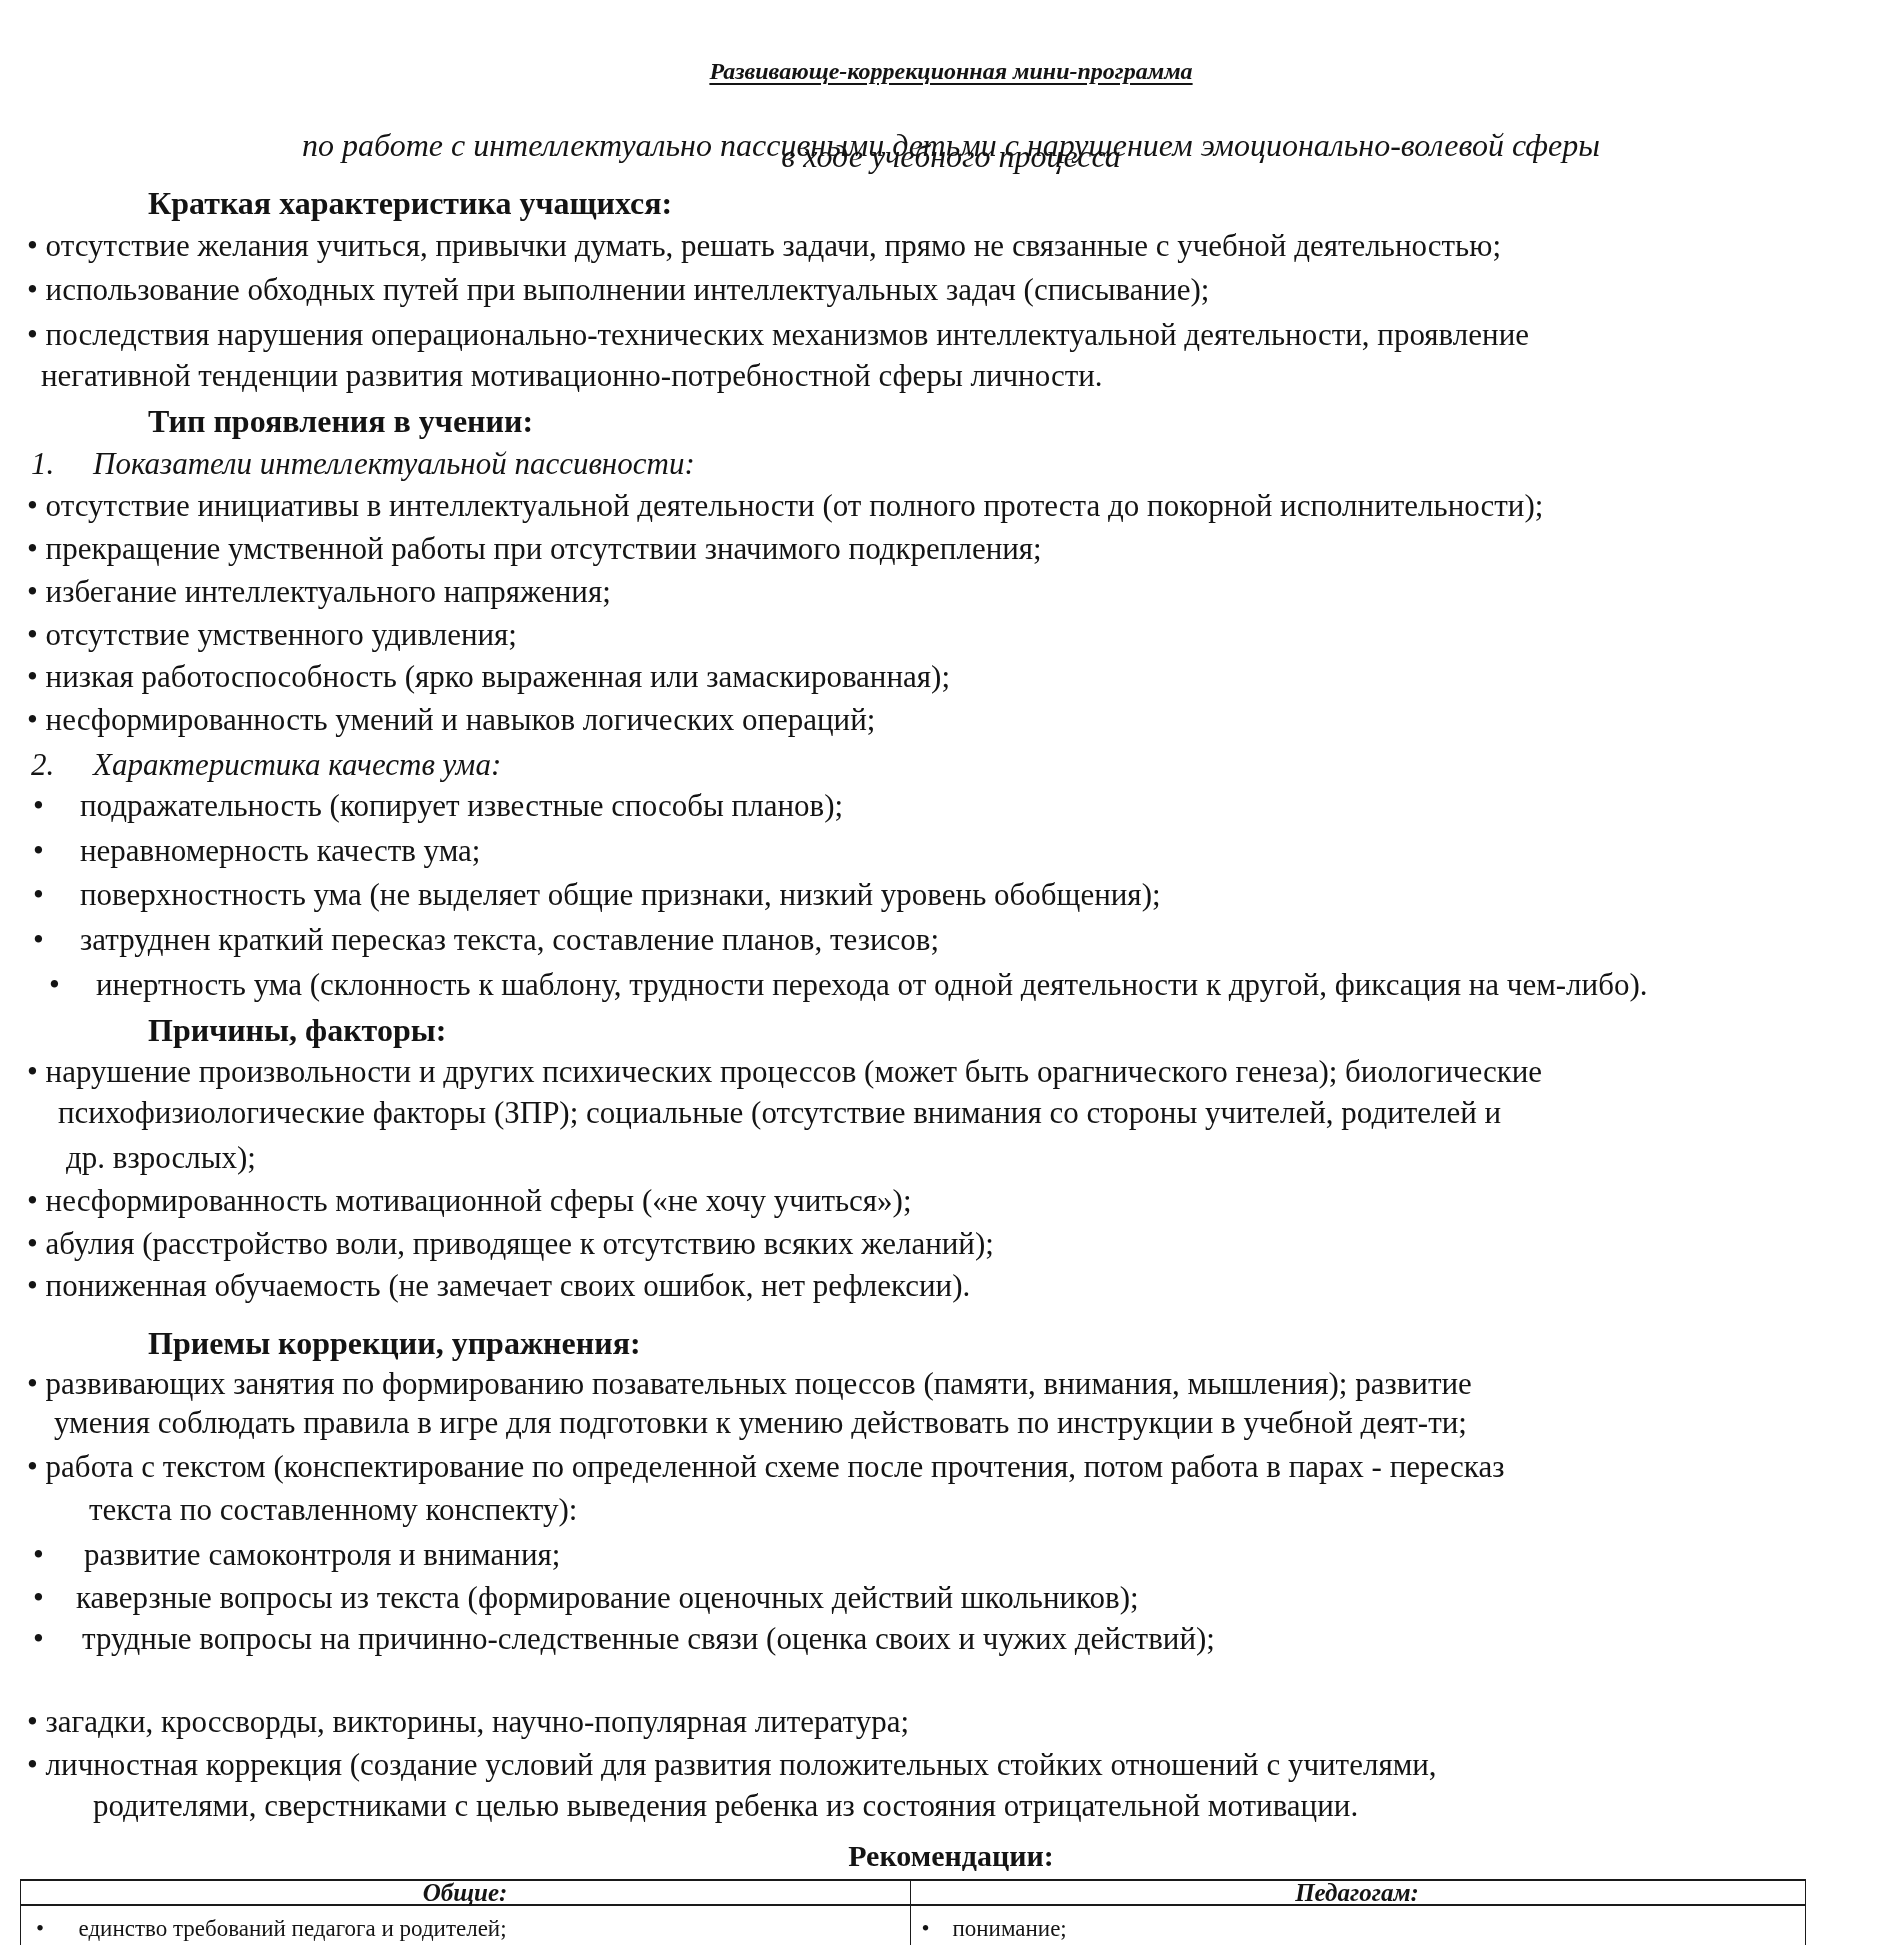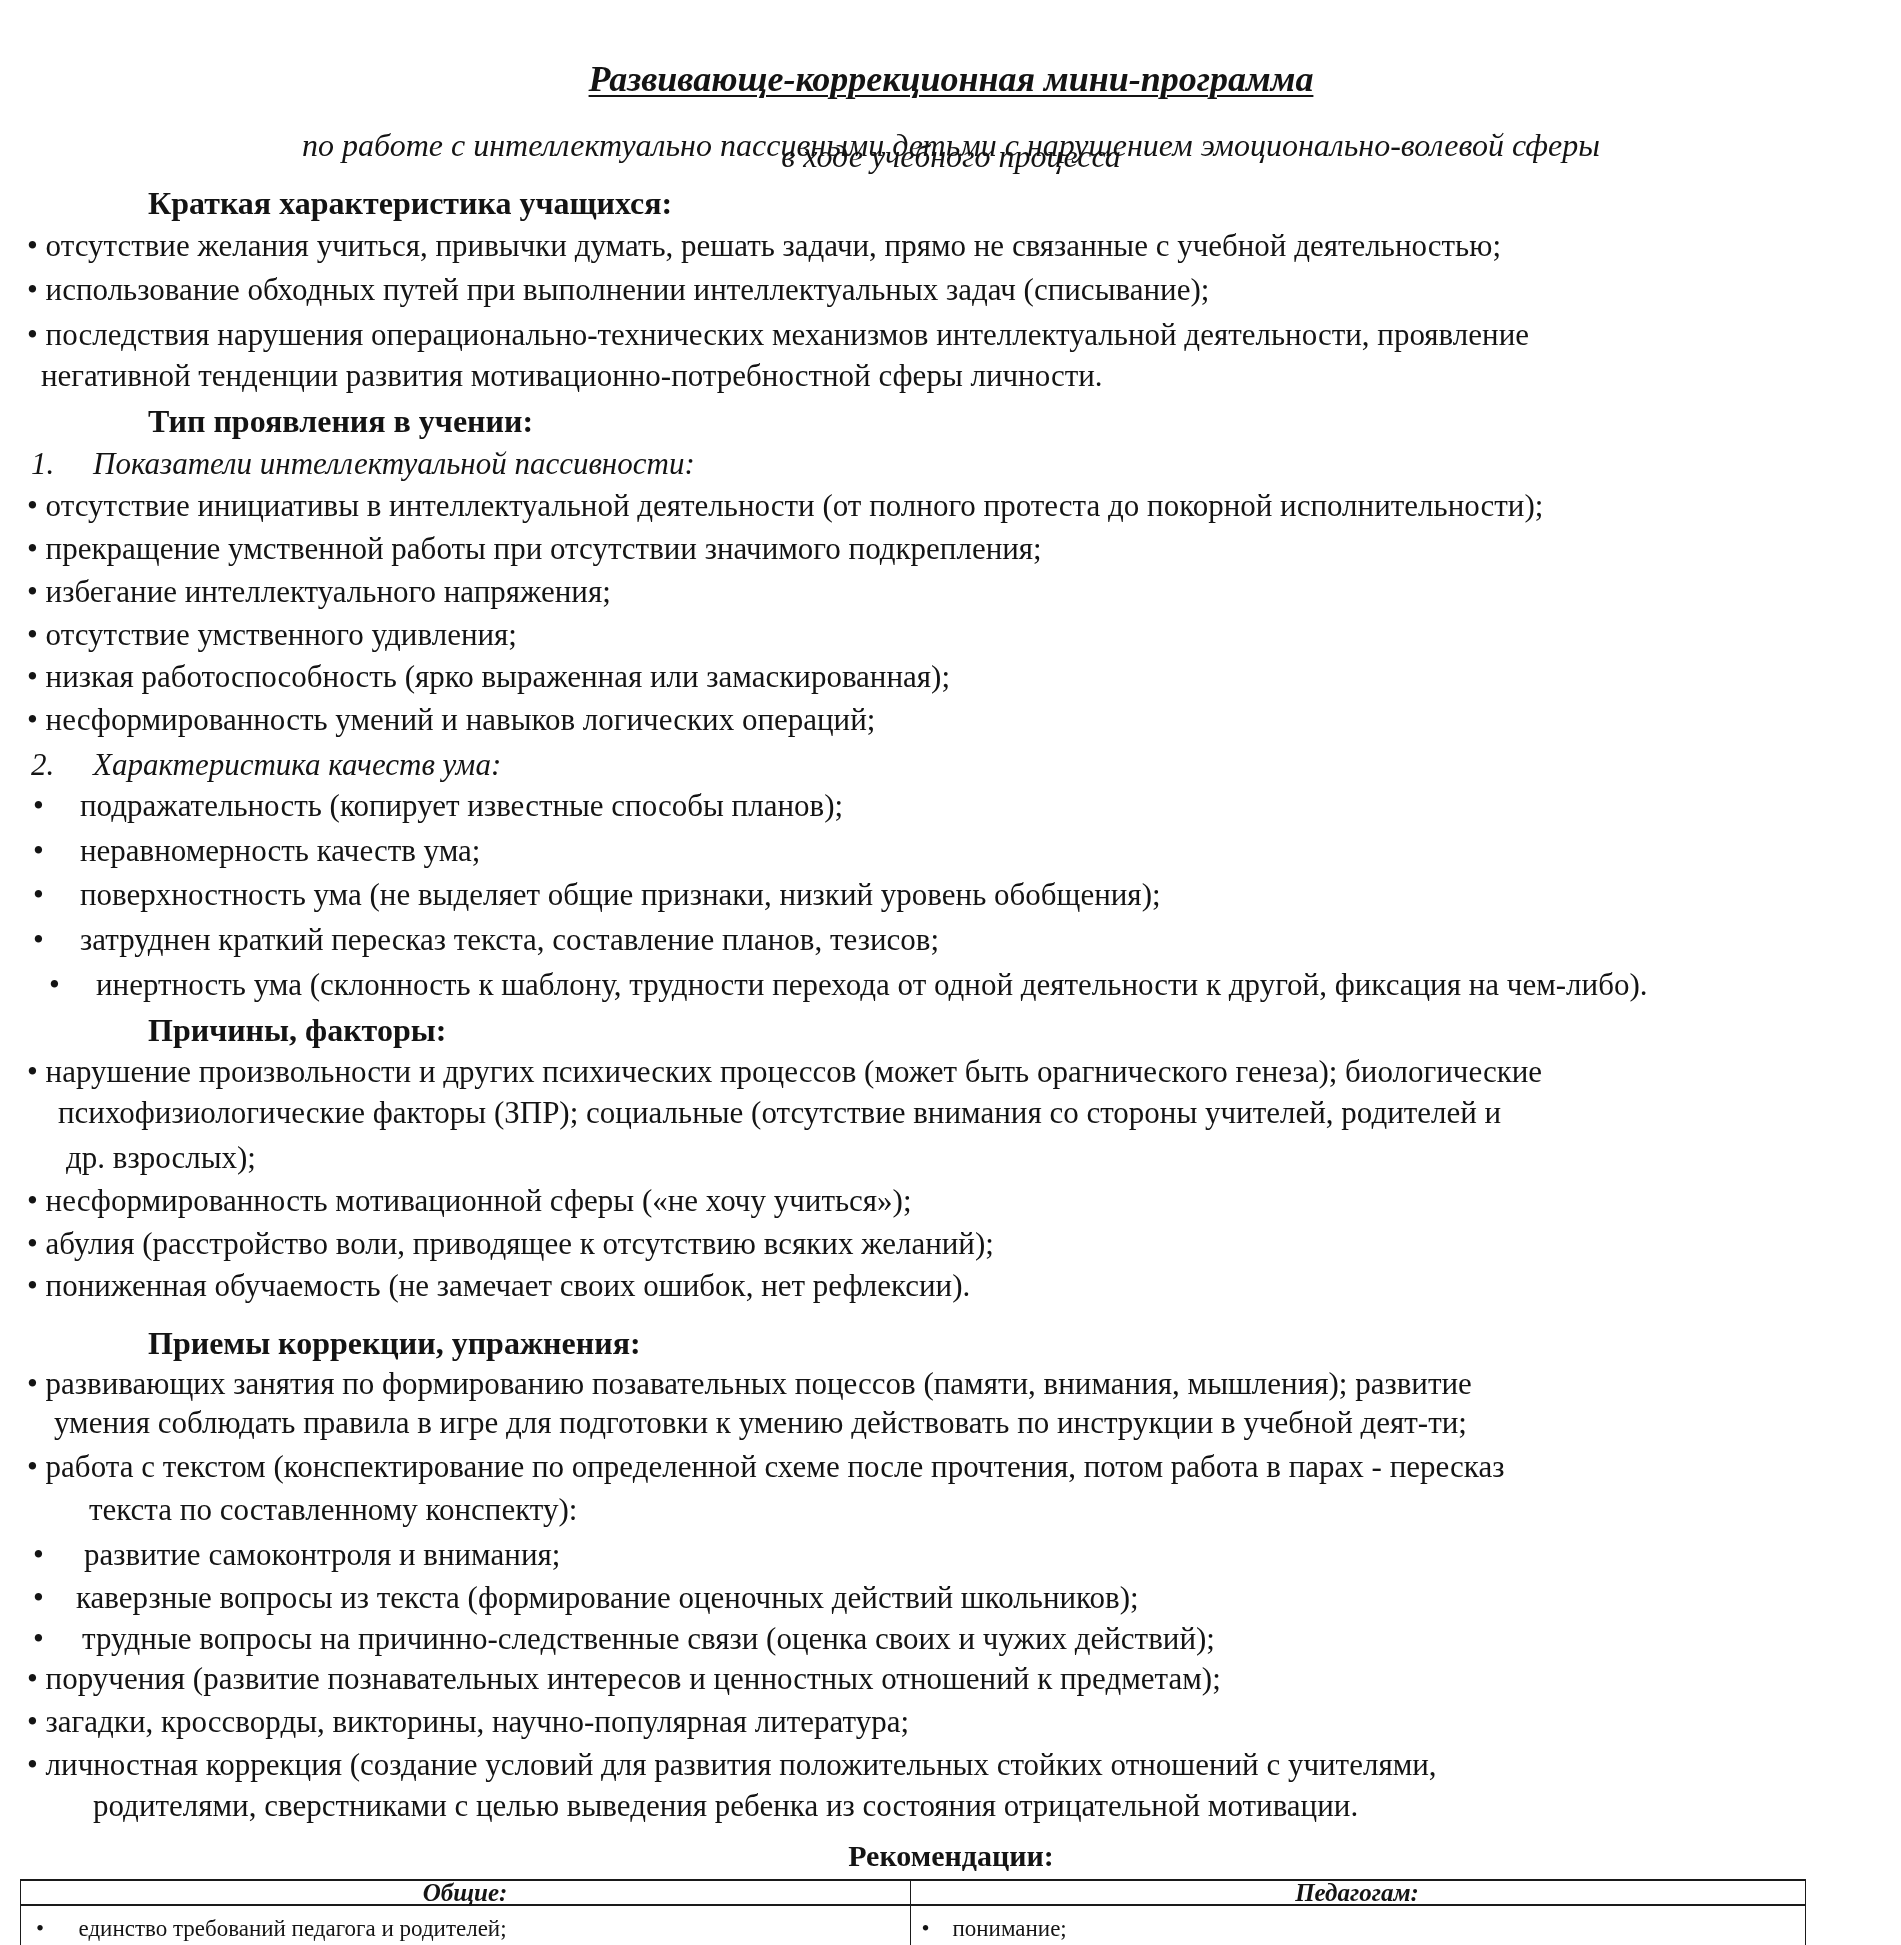--- a/index.html
+++ b/index.html
@@ -1,20 +1,20 @@
 <!DOCTYPE html>
 <html style="font-size:6.2px"><head>
 <meta charset="utf-8">
 <style>
   html, body { margin: 0; padding: 0; background: #ffffff; }
   body { width: 1902px; height: 2693px; position: relative; overflow: hidden;
          font-family: "Liberation Serif", serif; color: #141414; }
   .page { position: absolute; left: 0; top: 0; width: 1902px; height: 2693px; }
   .abs { position: absolute; white-space: nowrap; }
-  .title { font-size: 36px; font-style: italic; font-weight: bold; text-decoration: underline;
+  .title { font-size: 24px; font-style: italic; font-weight: bold; text-decoration: underline;
            text-underline-offset: 3.9px; text-decoration-thickness: 2.3px; left: 0; width: 1902px; text-align: center; }
   .subtitle { font-size: 32px; font-style: italic; left: 0; width: 1902px; text-align: center; }
   .heading { font-size: 32px; font-weight: bold; }
   .body { font-size: 31px; line-height: 1; }
   .numhead { font-size: 31px; font-style: italic; }
   .numhead .num { display: inline-block; width: 62px; }
   .bul { display: inline-block; }
   .tbl { position: absolute; left: 19.5px; top: 1879px; width: 1786px; height: 628px;
          border-top: 2.7px solid #1a1a1a; border-bottom: 2.7px solid #1a1a1a; border-left: 1.2px solid #1a1a1a;
          border-right: 1.2px solid #1a1a1a; box-sizing: border-box; }
@@ -66,21 +66,20 @@
   <div class="abs body" style="left:27px; top:1270px;"><span class="bul">•</span> <span>пониженная обучаемость (не замечает своих ошибок, нет рефлексии).</span></div>
 
   <div class="abs heading" style="left:148px; top:1325px;">Приемы коррекции, упражнения:</div>
   <div class="abs body" style="left:27px; top:1368px;"><span class="bul">•</span> <span>развивающих занятия по формированию позавательных поцессов (памяти, внимания, мышления); развитие</span></div>
   <div class="abs body" style="left:54px; top:1407px;">умения соблюдать правила в игре для подготовки к умению действовать по инструкции в учебной деят-ти;</div>
   <div class="abs body" style="left:27px; top:1451px;"><span class="bul">•</span> <span>работа с текстом (конспектирование по определенной схеме после прочтения, потом работа в парах - пересказ</span></div>
   <div class="abs body" style="left:89px; top:1494px;">текста по составленному конспекту):</div>
   <div class="abs body" style="left:33px; top:1539px;"><span class="bul" style="width:51px;">•</span><span>развитие самоконтроля и внимания;</span></div>
   <div class="abs body" style="left:33px; top:1582px;"><span class="bul" style="width:43px;">•</span><span>каверзные вопросы из текста (формирование оценочных действий школьников);</span></div>
   <div class="abs body" style="left:33px; top:1623px;"><span class="bul" style="width:49px;">•</span><span>трудные вопросы на причинно-следственные связи (оценка своих и чужих действий);</span></div>
-  <div class="abs body" style="left:27px; top:1663px;"><span class="bul">•</span> <span>поручения (развитие познавательных интересов и ценностных отношений к предметам);</span></div>
   <div class="abs body" style="left:27px; top:1706px;"><span class="bul">•</span> <span>загадки, кроссворды, викторины, научно-популярная литература;</span></div>
   <div class="abs body" style="left:27px; top:1749px;"><span class="bul">•</span> <span>личностная коррекция (создание условий для развития положительных стойких отношений с учителями,</span></div>
   <div class="abs body" style="left:93px; top:1790px;">родителями, сверстниками с целью выведения ребенка из состояния отрицательной мотивации.</div>
 
   <div class="abs heading" style="left:0; width:1902px; text-align:center; top:1839px; font-size:30px;">Рекомендации:</div>
 
   <div class="tbl">
     <div class="hdrline"></div>
     <div class="divider"></div>
     <div class="colhead" style="left:0; width:889px;">Общие:</div>

